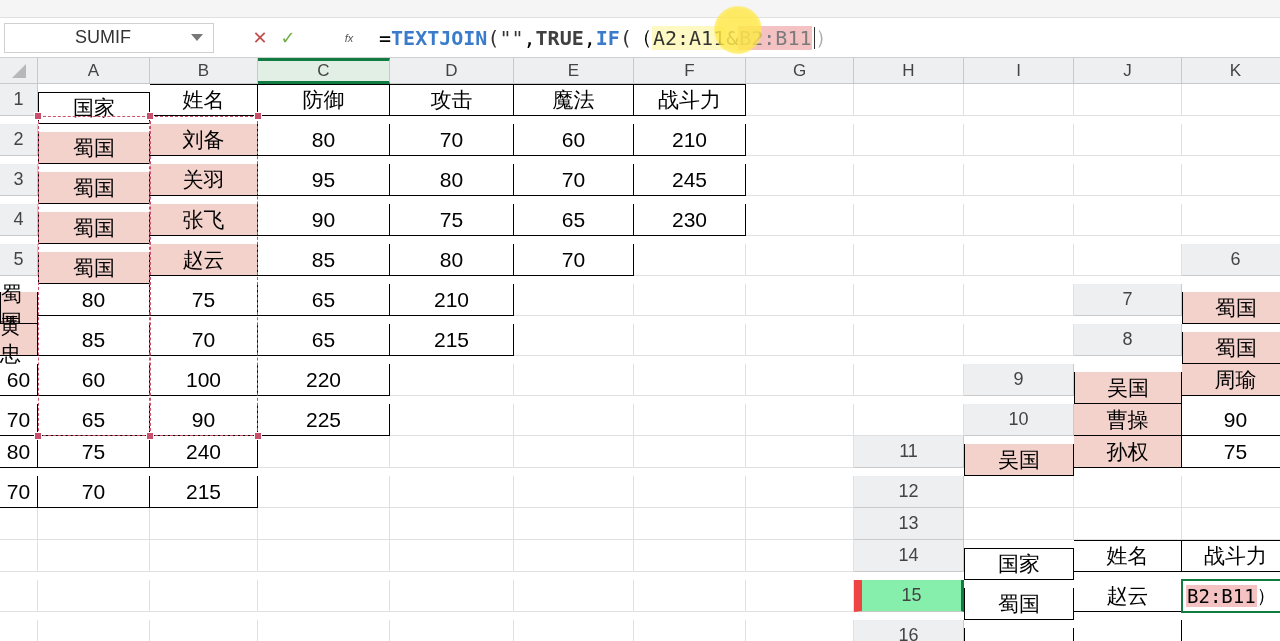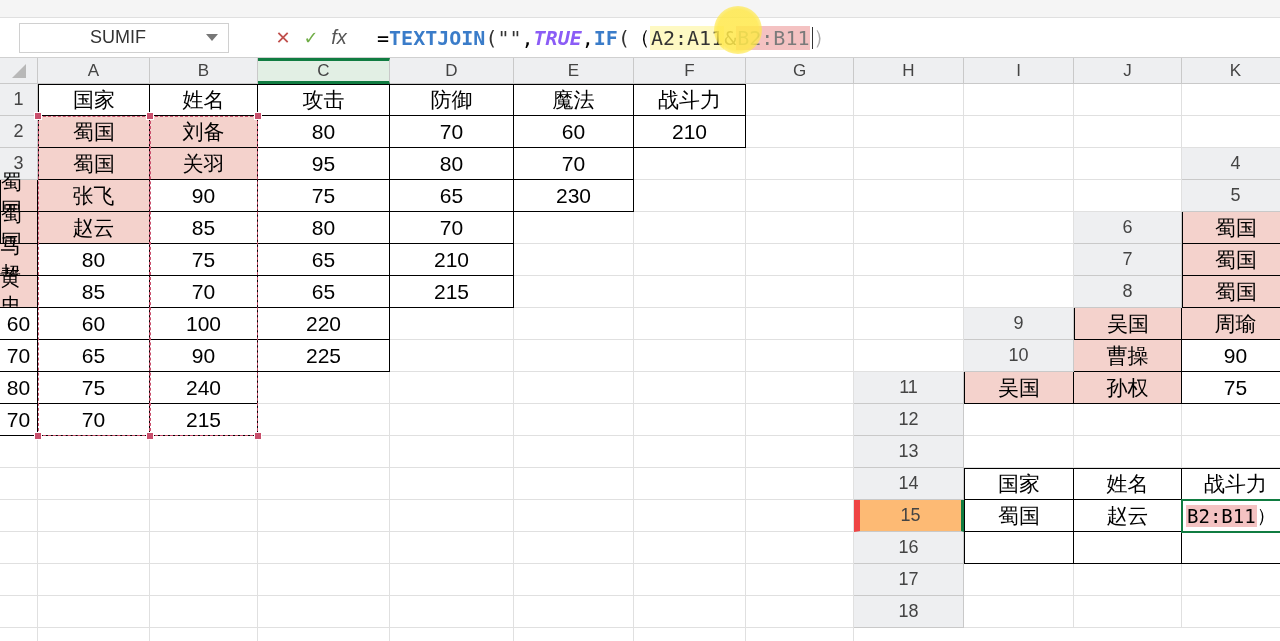--- a/index.html
+++ b/index.html
@@ -19,22 +19,21 @@
     border-bottom: 1px solid #e0e0e0;
   }
 
   
   .formula-row {
     display: flex;
     align-items: center;
     height: 40px;
     background: #ffffff;
     border-bottom: 1px solid #d0d0d0;
-    padding: 0 19px;
-    gap: 8px;
+    padding: 0 4px;
   }
 
   .name-box-wrap {
     display: flex;
     align-items: center;
     width: 210px;
     height: 30px;
     border: 1px solid #d0d0d0;
     background: #ffffff;
     padding: 0 10px;
@@ -61,36 +60,36 @@
     margin-left: 22px;
   }
   .fx-btn {
     width: 20px; height: 20px;
     display: flex; align-items: center; justify-content: center;
     font-size: 18px;
     cursor: pointer;
   }
   .fx-cancel { color: #c0504d; }
   .fx-accept { color: #70ad47; }
-  .fx-label { font-style: italic; color: #555; font-size: 20px; }
+  .fx-label { font-style: italic; color: #555; font-size: 11px; margin-left: 33px; }
 
   .formula-input {
     flex: 1;
     height: 30px;
     font-size: 20px;
     font-family: Consolas, monospace;
     display: flex;
     align-items: center;
     padding-left: 6px;
     position: relative;
   }
   .f-fn { color: #3a7cc9; font-weight: bold; }
   .f-par { color: #333; }
   .f-str { color: #333; }
-  .f-kw { color: #8b5cf6; font-weight: bold; font-style: italic; }
+  .f-kw { color: #404040; font-weight: bold; }
   .f-range1 { background: #fef9c3; color: #333; padding: 0 1px; }
   .f-range2 { background: #f4c2c2; color: #7a7a7a; padding: 0 1px; }
   .f-amp { color: #333; }
   .caret {
     display: inline-block;
     width: 1px; height: 22px;
     background: #333;
     vertical-align: middle;
     margin-left: 2px;
   }
@@ -119,38 +118,38 @@
     background: #eeeff1;
     border-right: 1px solid #c9c9c9;
     border-bottom: 1px solid #c9c9c9;
     display: flex; align-items: center; justify-content: center;
     color: #444;
     font-size: 17px;
     height: 26px;
   }
   .col-head.col-C { border-top: 3px solid #107c41; border-bottom: 3px solid #107c41; background:#e2efe4; }
   .row-head { height: 32px; font-size:18px; }
-  .row-head.row-15 { border-left:6px solid #ef4444; border-right:3px solid #107c41; background:#fdba74; }
+  .row-head.row-15 { border-left:8px solid #ef4444; border-right:3px solid #107c41; background:#86efac; }
 
   .cell {
     border-right: 1px solid #e0e0e0;
     border-bottom: 1px solid #e0e0e0;
     height: 32px;
     display: flex; align-items: center; justify-content: center;
     font-size: 21px;
     color: #000;
     background: #fff;
   }
 
   
   .tbl {
     border-right: 1.5px solid #000;
     border-bottom: 1.5px solid #000;
   }
-  .tbl.left { border-left: 1.5px solid #000; }
+  .tbl.left { border-left: 1.5px solid #000; margin-top: 8px; }
   .tbl.top  { border-top: 1.5px solid #000; }
   .tbl-head { font-weight: normal; }
 
   
   .sel-range {
     background: #f4d2cc !important;
   }
 
   
   .range-frame-a {
@@ -235,22 +234,22 @@
   <div class="col-head">F</div>
   <div class="col-head">G</div>
   <div class="col-head">H</div>
   <div class="col-head">I</div>
   <div class="col-head">J</div>
   <div class="col-head">K</div>
 
   <div class="row-head">1</div>
   <div class="cell tbl left top tbl-head">国家</div>
   <div class="cell tbl top tbl-head">姓名</div>
+  <div class="cell tbl top tbl-head">防御</div>
   <div class="cell tbl top tbl-head">攻击</div>
-  <div class="cell tbl top tbl-head">防御</div>
   <div class="cell tbl top tbl-head">魔法</div>
   <div class="cell tbl top tbl-head">战斗力</div>
   <div class="cell"></div>
   <div class="cell"></div>
   <div class="cell"></div>
   <div class="cell"></div>
   <div class="cell"></div>
 
   <div class="row-head">2</div>
   <div class="cell tbl left sel-range">蜀国</div>
@@ -264,20 +263,21 @@
   <div class="cell"></div>
   <div class="cell"></div>
   <div class="cell"></div>
 
   <div class="row-head">3</div>
   <div class="cell tbl left sel-range">蜀国</div>
   <div class="cell tbl sel-range">关羽</div>
   <div class="cell tbl">95</div>
   <div class="cell tbl">80</div>
   <div class="cell tbl">70</div>
+  <div class="cell tbl">245</div>
   <div class="cell"></div>
   <div class="cell"></div>
   <div class="cell"></div>
   <div class="cell"></div>
   <div class="cell"></div>
 
   <div class="row-head">4</div>
   <div class="cell tbl left sel-range">蜀国</div>
   <div class="cell tbl sel-range">张飞</div>
   <div class="cell tbl">90</div>
@@ -297,21 +297,20 @@
   <div class="cell tbl">80</div>
   <div class="cell tbl">70</div>
   <div class="cell"></div>
   <div class="cell"></div>
   <div class="cell"></div>
   <div class="cell"></div>
   <div class="cell"></div>
 
   <div class="row-head">6</div>
   <div class="cell tbl left sel-range">蜀国</div>
-  <div class="cell tbl sel-range">马超</div>
   <div class="cell tbl">80</div>
   <div class="cell tbl">75</div>
   <div class="cell tbl">65</div>
   <div class="cell tbl">210</div>
   <div class="cell"></div>
   <div class="cell"></div>
   <div class="cell"></div>
   <div class="cell"></div>
   <div class="cell"></div>
 

